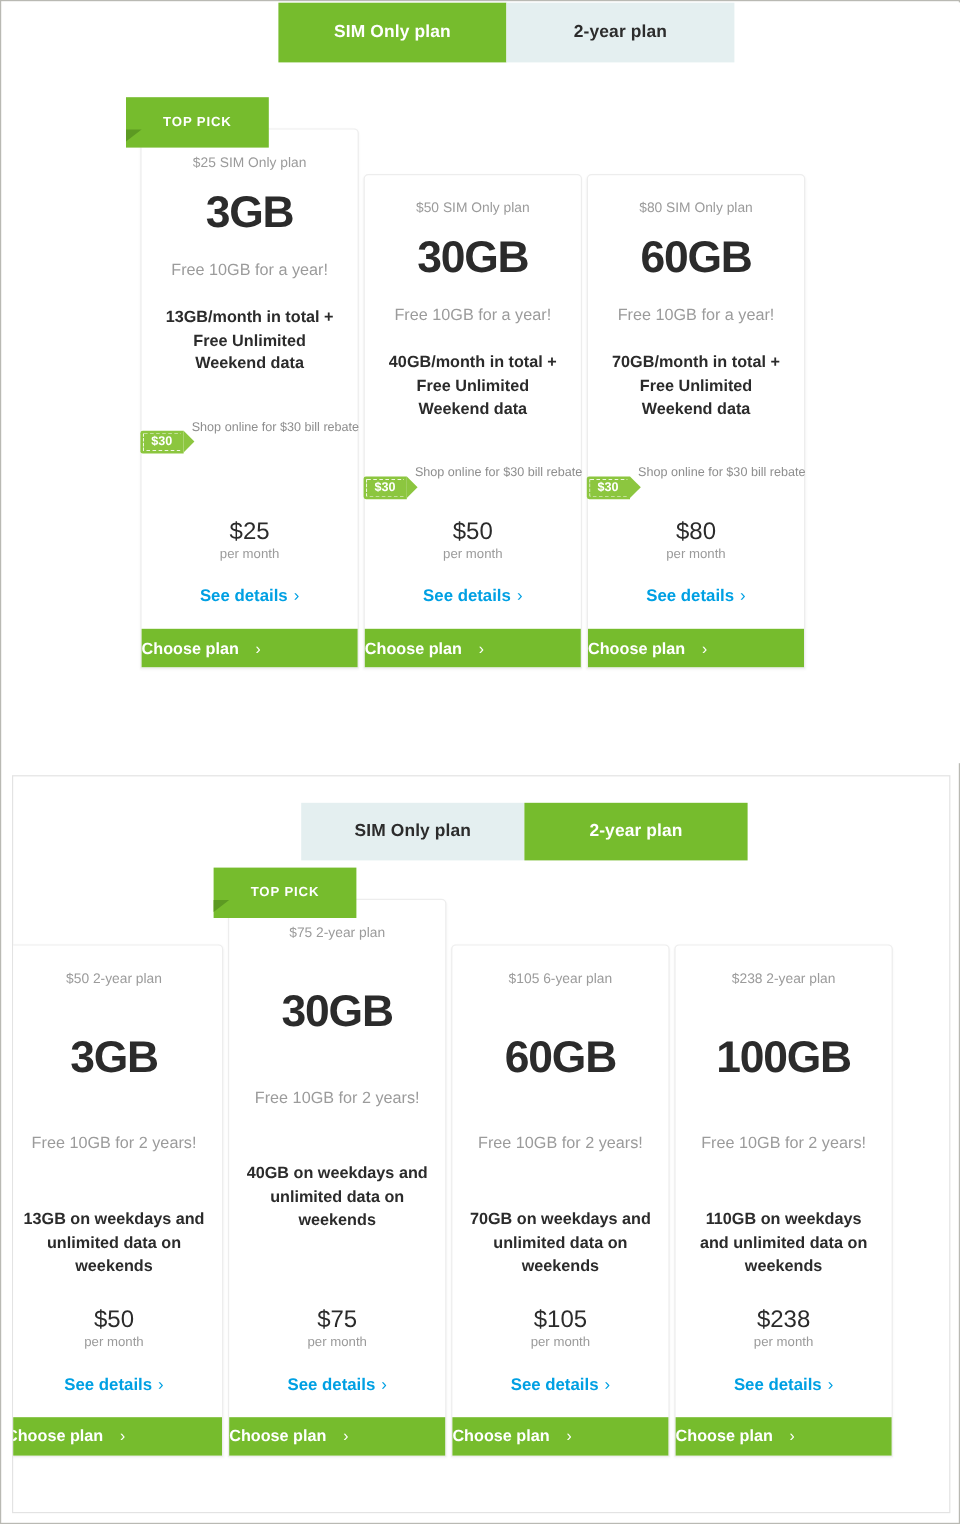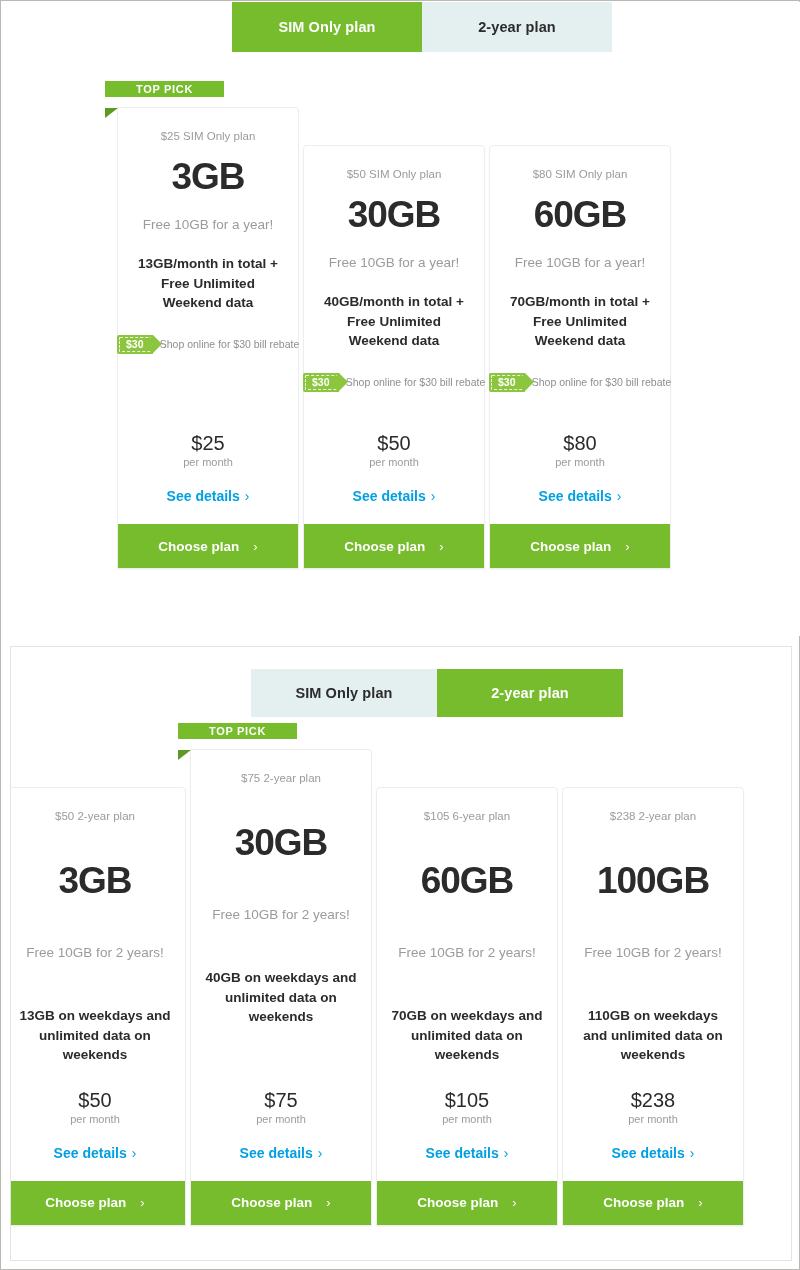--- a/index.html
+++ b/index.html
@@ -88,21 +88,21 @@
     align-items: center;
     text-align: center;
   }
 
   
   .ribbon {
     position: absolute;
     left: -13px;
     top: -27px;
     width: 119px;
-    height: 16px;
+    height: 42px;
     background: #76bc2d;
     color: #ffffff;
     font-size: 11px;
     font-weight: bold;
     letter-spacing: 0.7px;
     display: flex;
     align-items: center;
     justify-content: center;
   }
   .ribbon::after {
@@ -162,20 +162,21 @@
     width: 36px;
     height: 19px;
     background: #8cc63f;
     border-radius: 2px 0 0 2px;
     display: flex;
     align-items: center;
     justify-content: center;
     color: #ffffff;
     font-size: 10.5px;
     font-weight: bold;
+    margin-top: 24px;
   }
   .rebate-tag::before {
     content: "";
     position: absolute;
     left: 2px; top: 2px; right: 2px; bottom: 2px;
     border: 1px dashed rgba(255,255,255,0.85);
     border-right: none;
     border-radius: 1px;
   }
   .rebate-tag::after {
@@ -223,28 +224,27 @@
     white-space: nowrap;
   }
   .see-details .chev { font-weight: normal; margin-left: 5px; }
 
   
   .choose-btn {
     background: #76bc2d;
     color: #ffffff;
     border: none;
     width: 100%;
-    height: 44px;
+    height: 32px;
     font-family: "Liberation Sans", sans-serif;
     font-size: 13.5px;
     font-weight: bold;
     cursor: pointer;
     display: flex;
     align-items: center;
-    justify-content: center;
     gap: 14px;
   }
   .choose-btn .chev { font-weight: normal; font-size: 13px; }
 
   
   .section-two {
     position: absolute;
     left: 9px;
     top: 645px;
     width: 782px;

